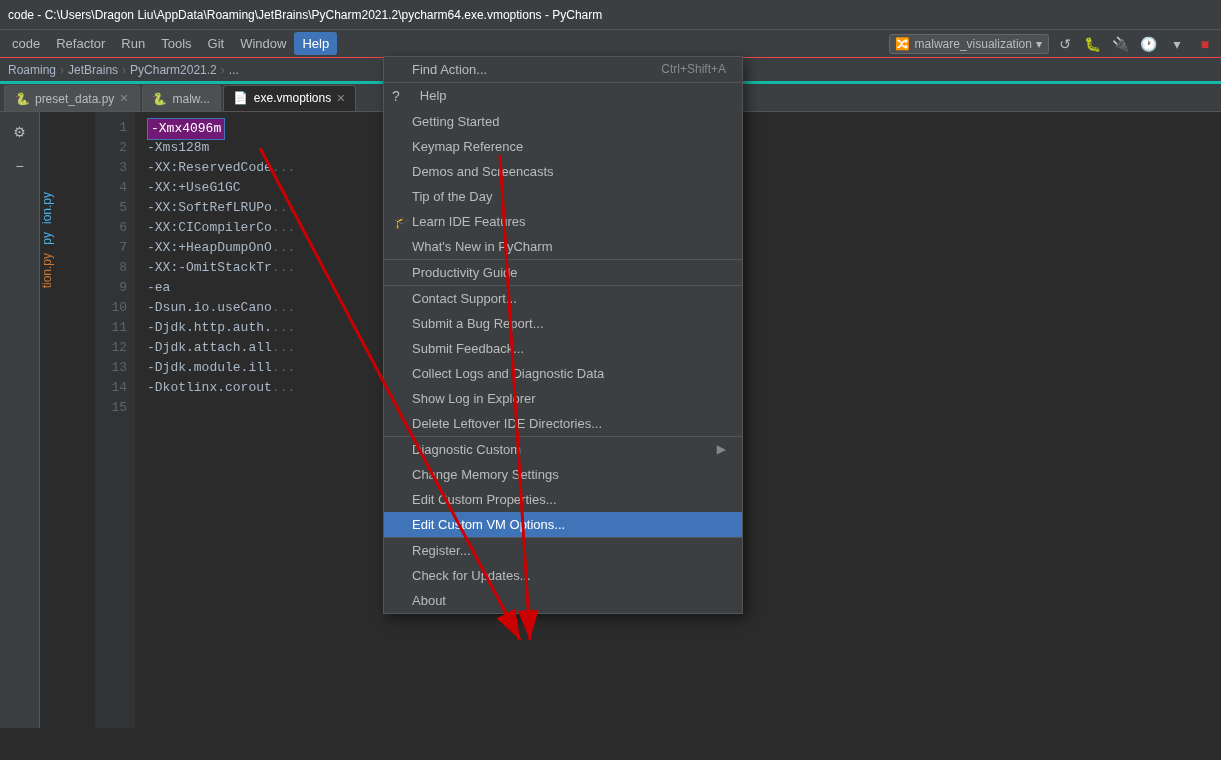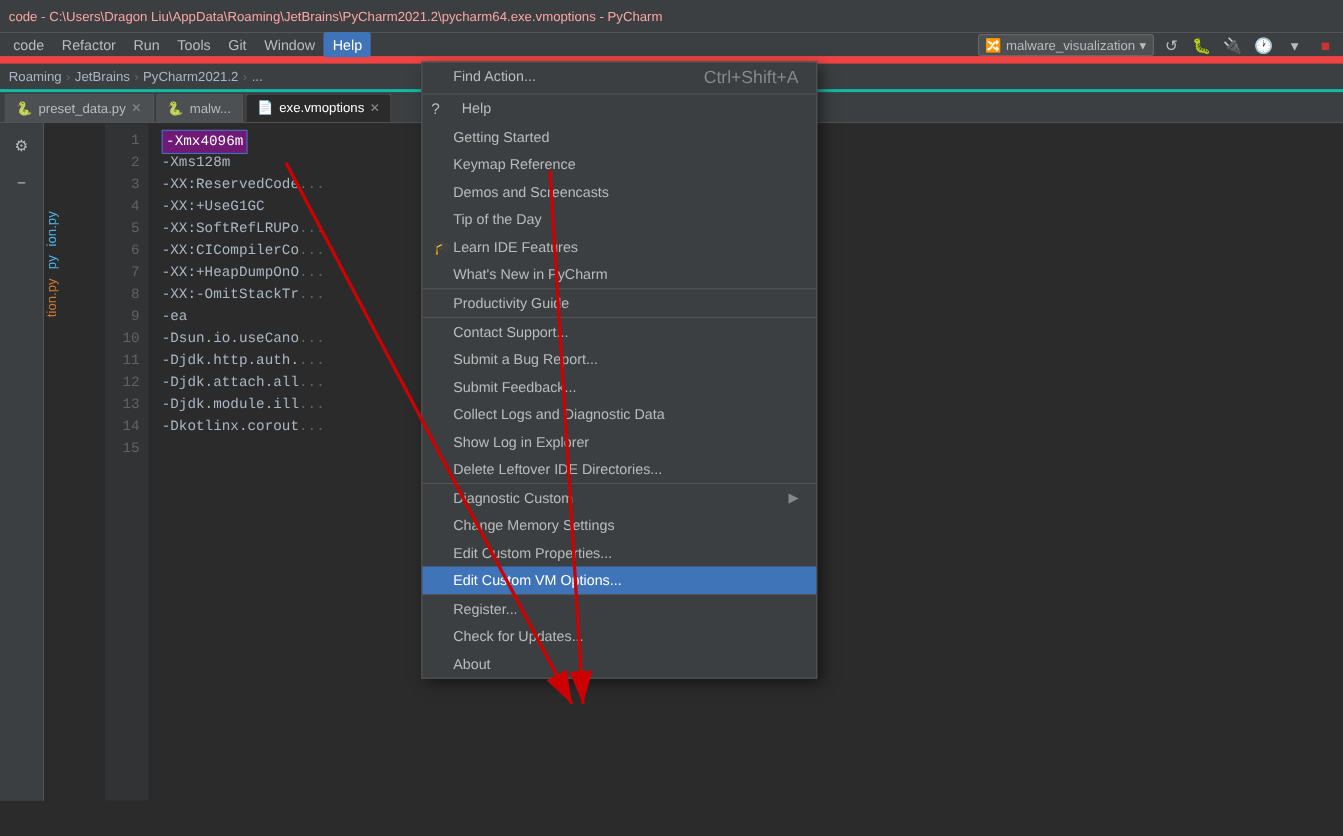--- a/index.html
+++ b/index.html
@@ -14,32 +14,32 @@
     }
 
     
     .title-bar {
       height: 30px;
       background: #3c3f41;
       display: flex;
       align-items: center;
       padding: 0 8px;
       font-size: 12px;
-      color: #fca5a5;
+      color: #ffffff;
       border-bottom: 1px solid #555;
     }
 
     
     .menu-bar {
       height: 28px;
       background: #3c3f41;
       display: flex;
       align-items: center;
       padding: 0 4px;
-      border-bottom: 7px solid #ef4444;
+      border-bottom: 1px solid #ef4444;
     }
     .menu-item {
       padding: 4px 8px;
       cursor: pointer;
       color: #bbbbbb;
       font-size: 13px;
       border-radius: 3px;
       position: relative;
     }
     .menu-item.active { background: #4074b9; color: white; }
@@ -205,21 +205,21 @@
     }
     .dropdown-item.active-item {
       background: #4074b9;
       color: white;
     }
     .dropdown-item.separator-above {
       border-top: 1px solid #555;
     }
     .dropdown-item .shortcut {
       color: #888;
-      font-size: 16px;
+      font-size: 12px;
       margin-left: 20px;
     }
     .dropdown-item .arrow {
       color: #888;
       font-size: 12px;
     }
     .dropdown-question {
       padding: 5px 16px 5px 8px;
       cursor: pointer;
       color: #bbbbbb;

